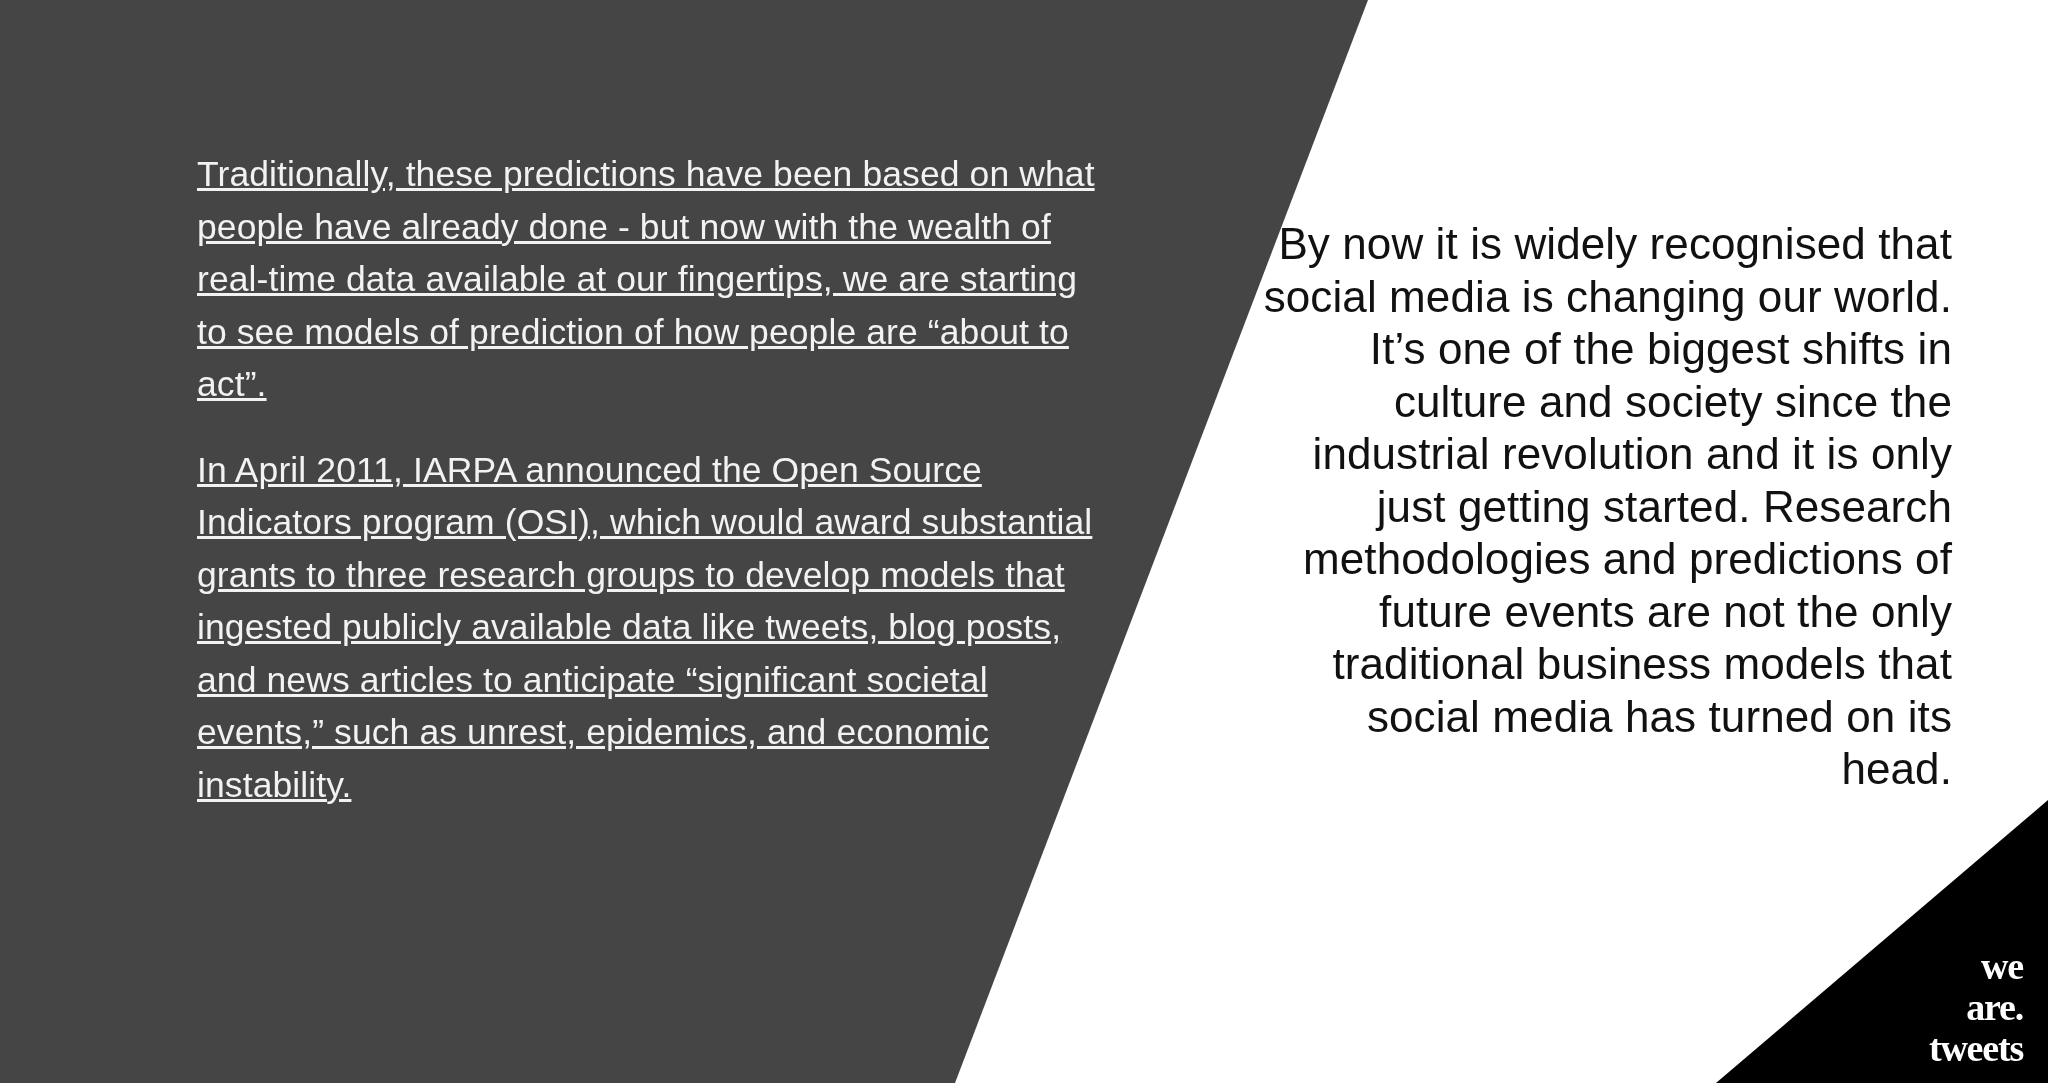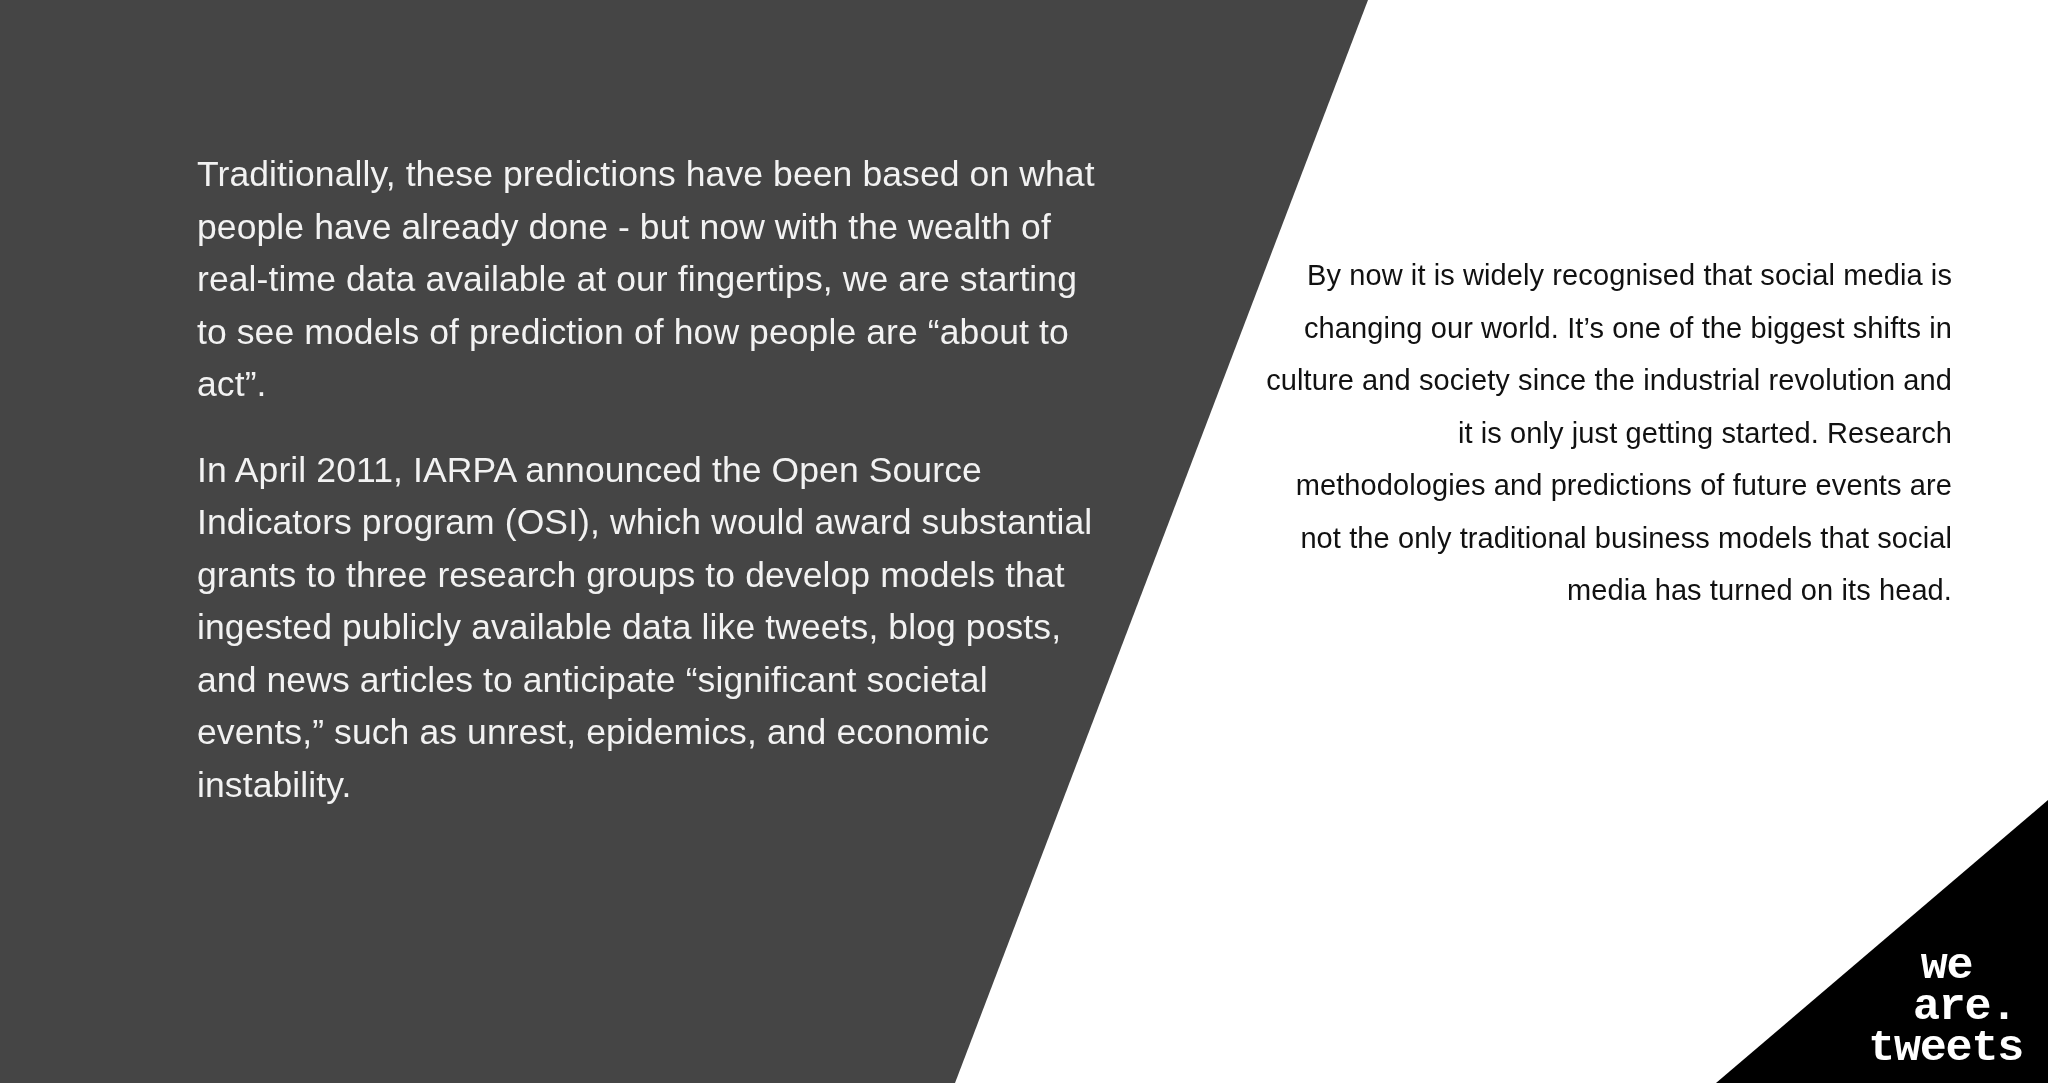--- a/index.html
+++ b/index.html
@@ -44,57 +44,58 @@
   #left-column {
     position: absolute;
     left: 197px;
     top: 148px;
     width: 900px;
     z-index: 3;
     color: #f2f2f2;
     font-size: 35.5px;
     line-height: 52.5px;
     letter-spacing: 0.1px;
+    text-decoration: underline;
   }
   #left-column .para {
     margin: 0 0 33px 0;
   }
   #left-column .para:last-child {
     margin-bottom: 12px;
   }
 
   
   #right-column {
     position: absolute;
     right: 96px;
-    top: 249px;
+    top: 218px;
     width: 690px;
     z-index: 3;
     color: #111111;
-    font-size: 29px;
+    font-size: 44px;
     line-height: 52.5px;
     text-align: right;
     letter-spacing: 0.1px;
   }
   #right-column .para {
     margin: 0;
   }
 
   
   #logo-wordmark {
     position: absolute;
     right: 25px;
     bottom: 14px;
     z-index: 4;
     color: #ffffff;
-    font-family: Liberation Mono, monospace;
+    font-family: Liberation Serif, serif;
     font-weight: bold;
-    font-size: 45px;
+    font-size: 38px;
     line-height: 41px;
-    text-align: center;
+    text-align: right;
     letter-spacing: -1.2px;
   }
   #logo-wordmark .logo-line {
     display: block;
     white-space: nowrap;
   }
   #logo-wordmark .logo-line-we { padding-left: 2px; }
   #logo-wordmark .logo-line-are { padding-left: 2px; margin-left: 36px; }
   #logo-wordmark .logo-line-social { padding-left: 0px; }
 </style>

